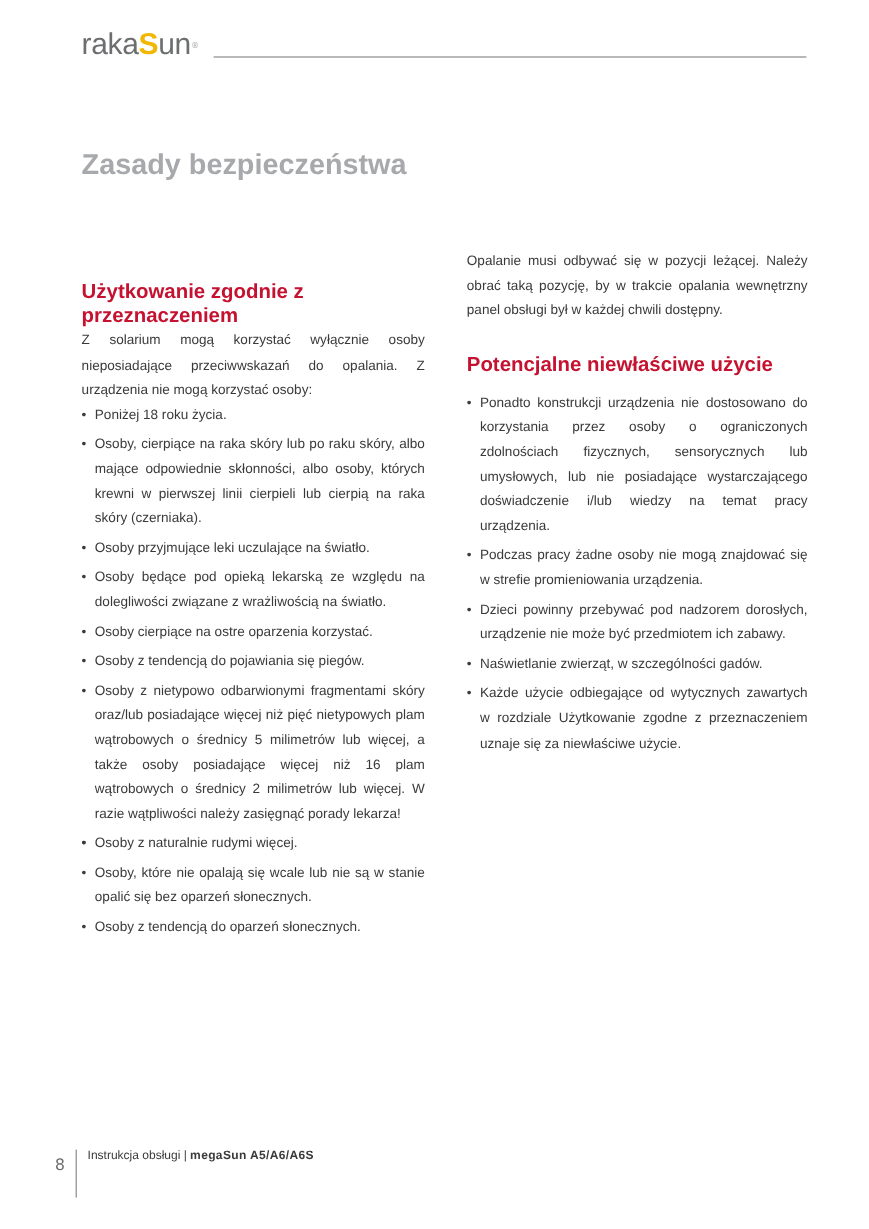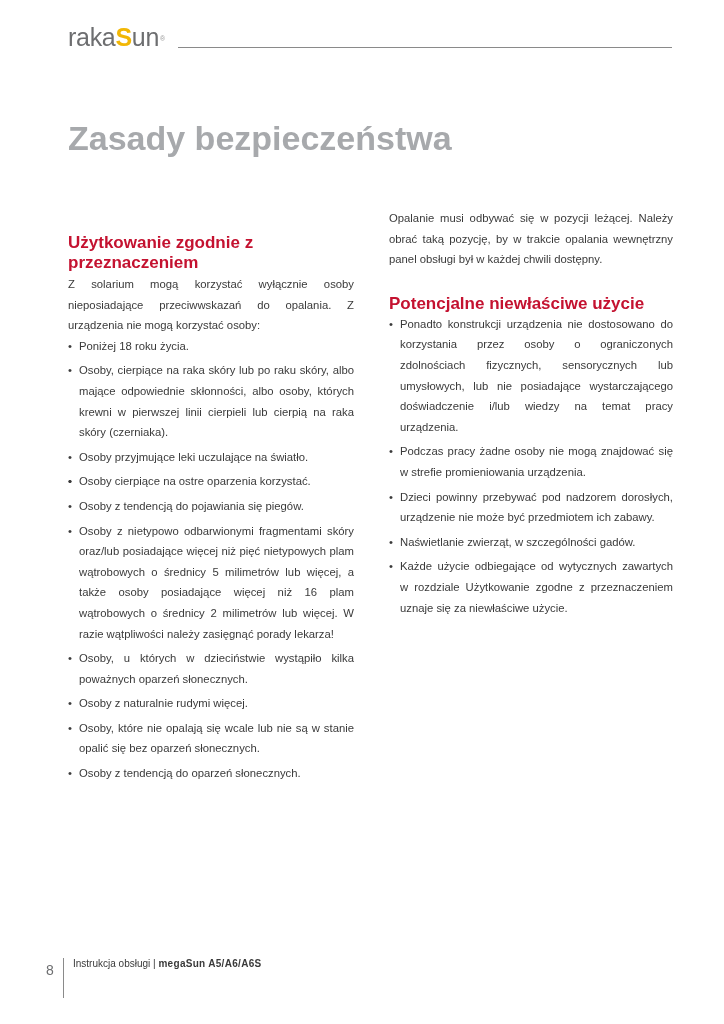--- a/index.html
+++ b/index.html
@@ -4,29 +4,29 @@
   <style>
     html, body { margin: 0; padding: 0; background: #ffffff; }
     body { width: 724px; height: 1024px; position: relative; overflow: hidden;
            font-family: "Liberation Sans", sans-serif; color: #3a3a3a; }
     .logo { position: absolute; left: 68px; top: 22px; font-family: "Liberation Sans", sans-serif;
             font-size: 25px; color: #6d6e70; letter-spacing: -0.3px; line-height: 30px; }
     .logo .s { color: #f2b705; font-weight: bold; }
     .logo .reg { font-size: 7px; vertical-align: top; position: relative; top: 2px; left: 1px; color: #999; }
     .header-rule { position: absolute; left: 178px; top: 47px; width: 494px; height: 0;
                    border-top: 1px solid #8a8a8a; }
-    .page-title { position: absolute; left: 68px; top: 116px; margin: 0; font-size: 34px;
+    .page-title { position: absolute; left: 68px; top: 116px; margin: 0; font-size: 24px;
                   font-weight: bold; color: #a7a9ac; letter-spacing: 0; line-height: 44px; }
     .col { position: absolute; top: 208px; font-size: 11.3px; line-height: 20.6px; color: #3a3a3a; }
     .col-left { left: 68px; width: 286px; }
     .col-right { left: 389px; width: 284px; }
     p { margin: 0; text-align: justify; }
     h2 { margin: 0; color: #c41230; font-size: 17px; font-weight: bold; line-height: 20px; }
     .h-left { margin-top: 25px; margin-bottom: 1px; }
-    .h-right { margin-top: 24px; margin-bottom: 0px; }
+    .h-right { margin-top: 24px; margin-bottom: 12px; }
     ul { list-style: none; margin: 0; padding: 0; }
     li { position: relative; padding-left: 11px; text-align: justify; margin-bottom: 4px; }
     li .bullet { position: absolute; left: 0; top: 0; }
     .footer-page { position: absolute; left: 46px; top: 962px; font-size: 14px; color: #6d6e70; }
     .footer-rule { position: absolute; left: 63px; top: 958px; width: 0; height: 40px;
                    border-left: 1px solid #8a8a8a; }
     .footer-text { position: absolute; left: 73px; top: 942px; font-size: 10px; color: #3a3a3a; margin-top: 16px; }
     .footer-text b { font-weight: bold; letter-spacing: 0.3px; }
   </style>
 </head>
@@ -37,25 +37,25 @@
 
 <h1 class="page-title">Zasady bezpieczeństwa</h1>
 
 <div class="col col-left">
   <h2 class="h-left">Użytkowanie zgodnie z przeznaczeniem</h2>
   <p>Z solarium mogą korzystać wyłącznie osoby nieposiadające przeciwwskazań do opalania. Z urządzenia nie mogą korzystać osoby:</p>
   <ul>
     <li><span class="bullet">•</span><span>Poniżej 18 roku życia.</span></li>
     <li><span class="bullet">•</span><span>Osoby, cierpiące na raka skóry lub po raku skóry, albo mające odpowiednie skłonności, albo osoby, których krewni w pierwszej linii cierpieli lub cierpią na raka skóry (czerniaka).</span></li>
     <li><span class="bullet">•</span><span>Osoby przyjmujące leki uczulające na światło.</span></li>
-    <li><span class="bullet">•</span></li>
+    <li><span class="bullet">•</span><span>Osoby będące pod opieką lekarską ze względu na dolegliwości związane z wrażliwością na światło.</span></li>
     <li><span class="bullet">•</span><span>Osoby cierpiące na ostre oparzenia korzystać.</span></li>
     <li><span class="bullet">•</span><span>Osoby z tendencją do pojawiania się piegów.</span></li>
     <li><span class="bullet">•</span><span>Osoby z nietypowo odbarwionymi fragmentami skóry oraz/lub posiadające więcej niż pięć nietypowych plam wątrobowych o średnicy 5 milimetrów lub więcej, a także osoby posiadające więcej niż 16 plam wątrobowych o średnicy 2 milimetrów lub więcej. W razie wątpliwości należy zasięgnąć porady lekarza!</span></li>
-    <li><span class="bullet">•</span><span>Osoby, u których w dzieciństwie wystąpiło kilka poważnych oparzeń słonecznych.</span></li>
+    <li><span class="bullet">•</span></li>
     <li><span class="bullet">•</span><span>Osoby z naturalnie rudymi więcej.</span></li>
     <li><span class="bullet">•</span><span>Osoby, które nie opalają się wcale lub nie są w stanie opalić się bez oparzeń słonecznych.</span></li>
     <li><span class="bullet">•</span><span>Osoby z tendencją do oparzeń słonecznych.</span></li>
   </ul>
 </div>
 
 <div class="col col-right">
   <p>Opalanie musi odbywać się w pozycji leżącej. Należy obrać taką pozycję, by w trakcie opalania wewnętrzny panel obsługi był w każdej chwili dostępny.</p>
   <h2 class="h-right">Potencjalne niewłaściwe użycie</h2>
   <ul>

